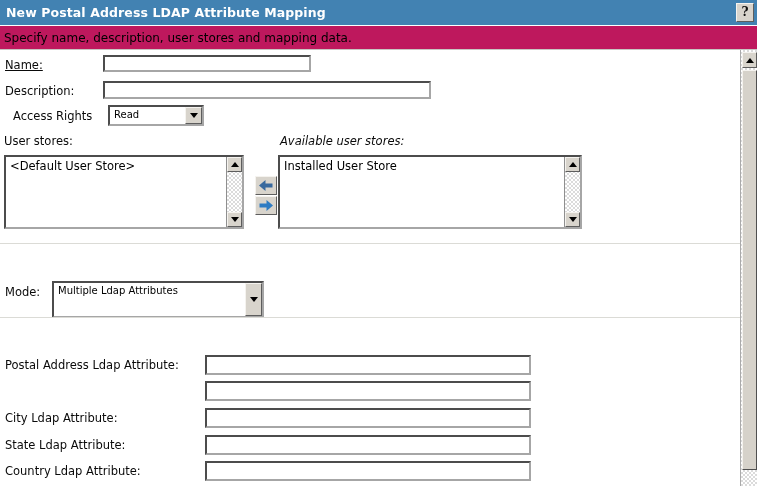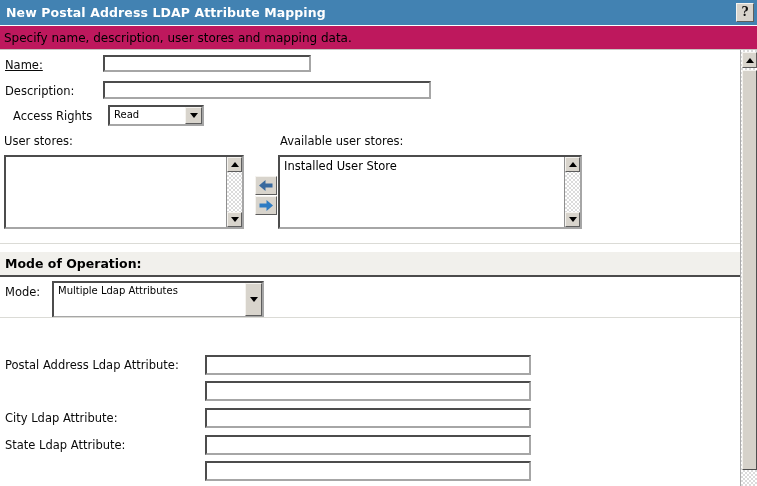--- a/index.html
+++ b/index.html
@@ -106,23 +106,24 @@
 
   <span class="lbl" style="left:13px; top:109px;">Access Rights</span>
   <div class="sel" style="left:108px; top:105px; width:96px; height:21px;">
     <span class="sel-text">Read</span>
     <span class="sel-btn">
         <span class="tri dn"></span>
       </span>
   </div>
 
   <span class="lbl" style="left:4px; top:134px;">User stores:</span>
-  <span class="lbl" style="left:280px; top:134px;">Available user stores:</span>
+  <span class="lbl" style="left:280px; top:134px;font-style:italic;">Available user stores:</span>
 
   <div class="listbox" style="left:4px; top:155px; width:240px; height:74px;">
+    <div class="lb-item">&lt;Default User Store&gt;</div>
     <div class="lb-scroll hatch">
       <button class="sb-btn top">
           <span class="tri up"></span>
         </button>
       <button class="sb-btn bot">
           <span class="tri dn"></span>
         </button>
     </div>
   </div>
 
@@ -143,21 +144,20 @@
       <button class="sb-btn top">
           <span class="tri up"></span>
         </button>
       <button class="sb-btn bot">
           <span class="tri dn"></span>
         </button>
     </div>
   </div>
 
   <div class="divider" style="top:243px;"></div>
-  <div class="band" style="top:252px; height:25px;">Mode of Operation:</div>
 
   <span class="lbl" style="left:5px; top:285px;">Mode:</span>
   <div class="sel" style="left:52px; top:281px; width:212px; height:37px;">
     <span class="sel-text">Multiple Ldap Attributes</span>
     <span class="sel-btn">
         <span class="tri dn"></span>
       </span>
   </div>
 
   <div class="divider" style="top:317px;"></div>
@@ -166,20 +166,21 @@
   <input class="tin" style="left: 205px; top: 355px; width: 326px; height: 20px;" value="">
 
   <input class="tin" style="left: 205px; top: 381px; width: 326px; height: 20px;" value="">
 
   <span class="lbl" style="left:5px; top:411px;">City Ldap Attribute:</span>
   <input class="tin" style="left: 205px; top: 408px; width: 326px; height: 20px;" value="">
 
   <span class="lbl" style="left:5px; top:438px;">State Ldap Attribute:</span>
   <input class="tin" style="left: 205px; top: 435px; width: 326px; height: 20px;" value="">
 
+  <span class="lbl" style="left:5px; top:464px;">Country Ldap Attribute:</span>
   <input class="tin" style="left: 205px; top: 461px; width: 326px; height: 20px;" value="">
 
   <div class="vscroll hatch">
     <button class="vs-up">
         <span class="tri up"></span>
       </button>
     <div class="vs-thumb"></div>
   </div>
 
 </div>

